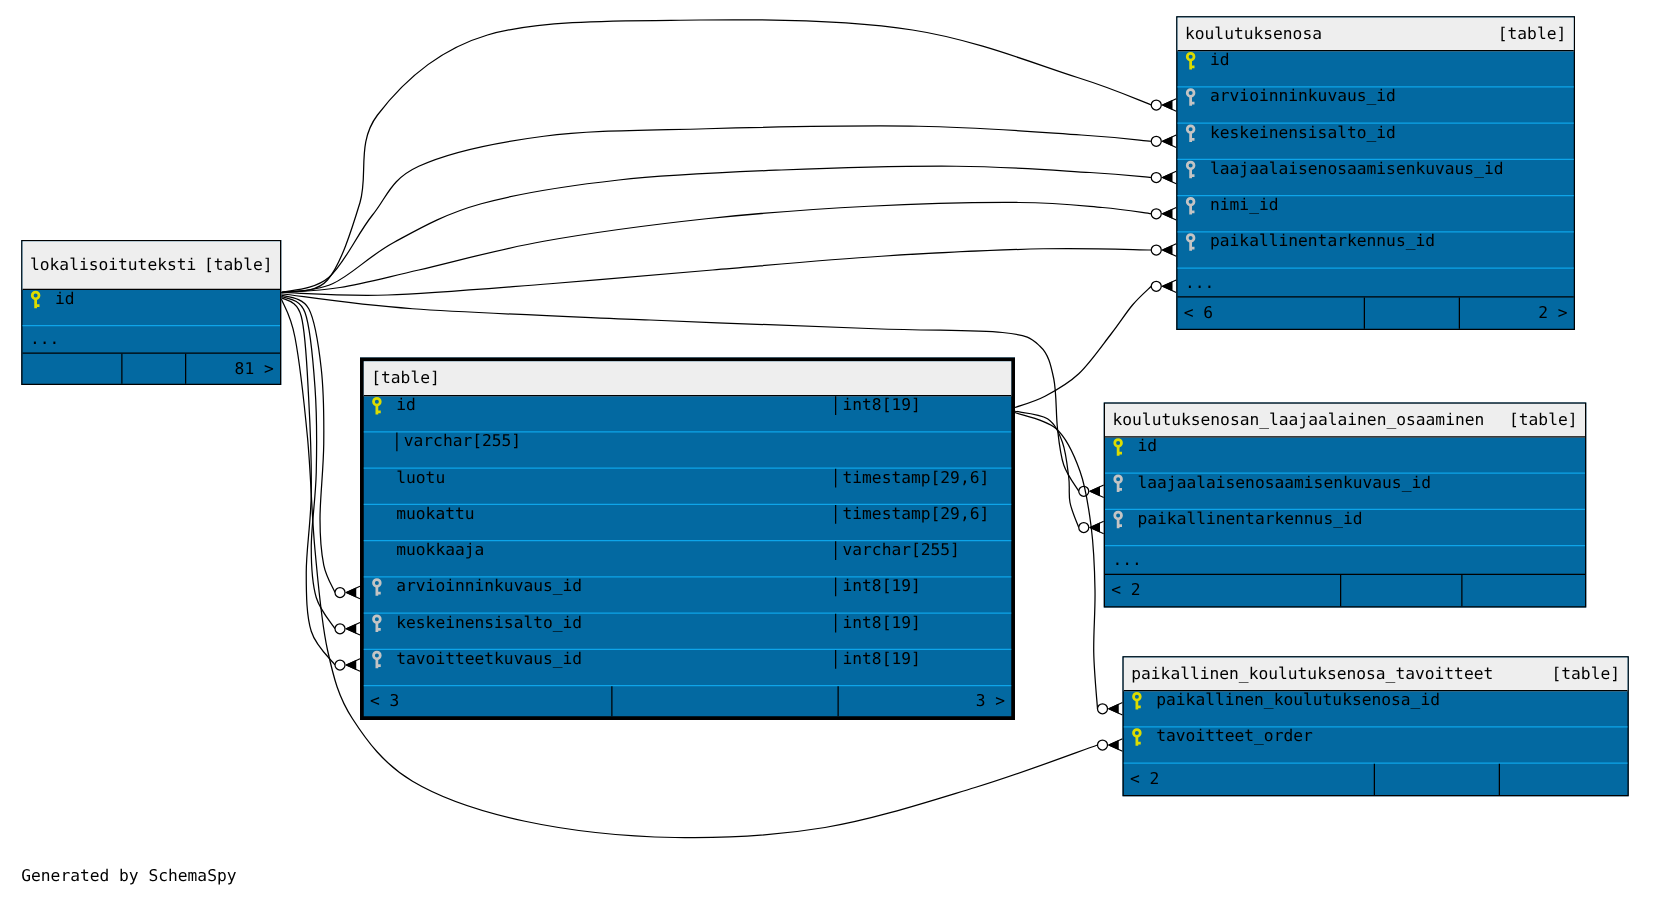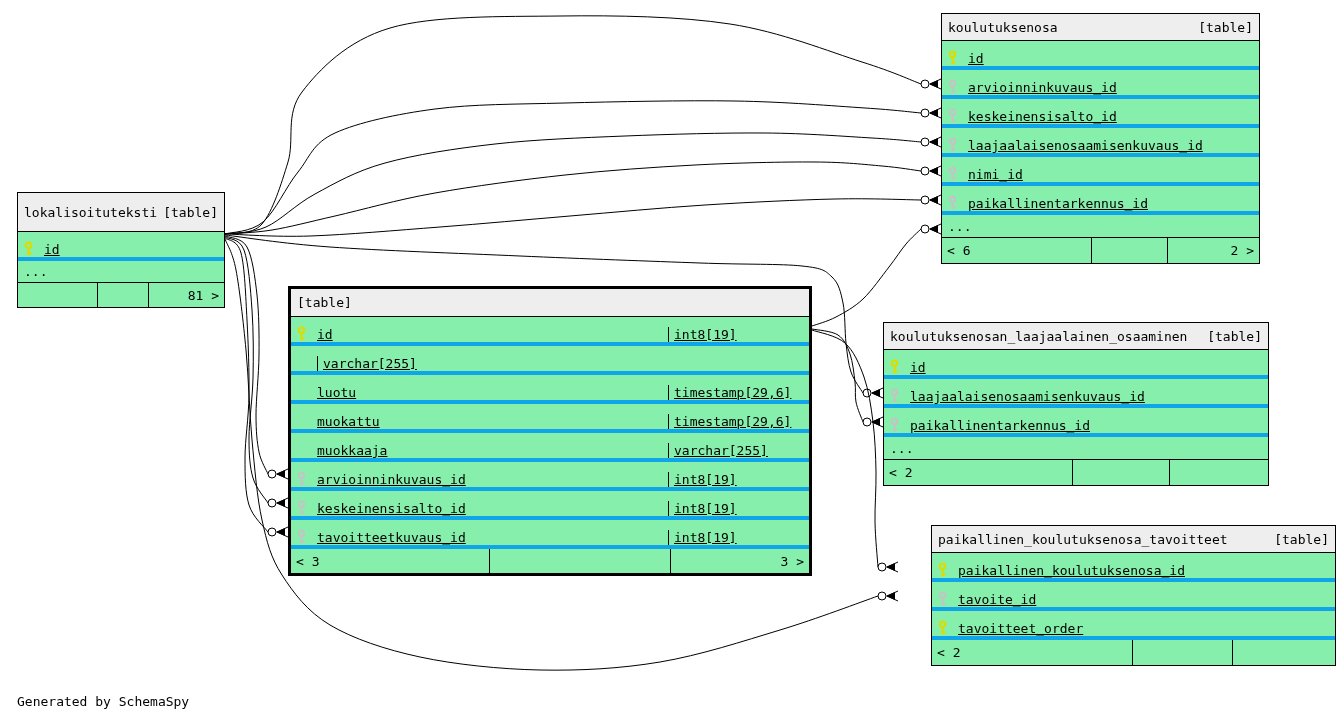--- a/index.html
+++ b/index.html
@@ -1,25 +1,25 @@
 <!DOCTYPE html>
 <html><head>
 <meta charset="utf-8">
 <style>
   html,body{margin:0;padding:0;background:#ffffff;}
   body{width:1336px;height:723px;position:relative;overflow:hidden;
        font-family:"DejaVu Sans Mono","Liberation Mono",monospace;color:#000;}
   .canvas{position:absolute;left:0;top:0;width:1336px;height:723px;}
   #edges{position:absolute;left:0;top:0;z-index:0;}
-  .tbl{position:absolute;background:#86efac;border:1px solid #000;z-index:1;
+  .tbl{position:absolute;background:#0369a1;border:1px solid #000;z-index:1;
        font-size:13px;box-sizing:border-box;}
   .tbl.thick{border-width:3px;}
   .hdr{display:flex;justify-content:space-between;align-items:center;
        background:#eeeeee;border-bottom:1px solid #000;padding:0 6px;box-sizing:border-box;}
-  .row{display:flex;align-items:flex-end;border-bottom:4px solid #0ea5e9;box-sizing:border-box;text-decoration:underline;}
+  .row{display:flex;align-items:flex-start;border-bottom:1px solid #0ea5e9;box-sizing:border-box;}
   .keybox{flex:0 0 26px;width:26px;padding-left:5px;display:flex;align-items:center;box-sizing:border-box;}
   .cname{flex:1;display:flex;align-items:center;white-space:nowrap;overflow:hidden;}
   .ctype{border-left:1px solid #000;padding-left:5px;display:flex;align-items:center;
          box-sizing:border-box;white-space:nowrap;}
   .ell{border-bottom:1px solid #000;padding-left:6px;display:flex;align-items:center;box-sizing:border-box;}
   .foot{display:flex;box-sizing:border-box;}
   .fcell{box-sizing:border-box;padding:0 5px;display:flex;align-items:center;white-space:nowrap;}
   .fcell + .fcell{border-left:1px solid #000;}
   .fcell.r{justify-content:flex-end;}
   .note{position:absolute;left:17px;top:694px;font-size:13px;z-index:1;}
@@ -330,44 +330,34 @@
         </div>
         <div class="ell" style="height:23px">
           <span>...</span>
         </div>
         <div class="foot" style="height:25px">
           <span class="fcell" style="width:216px">&lt; 2</span>
           <span class="fcell" style="width:110px"></span>
           <span class="fcell r" style="width:113px"></span>
         </div>
       </div>
-      <div class="tbl" style="left: 898px; top: 525px; width: 405px; margin-left: 33px;">
+      <div class="tbl" style="left: 898px; top: 525px; width: 405px;">
         <div class="hdr" style="height:27px">
           <span>paikallinen_koulutuksenosa_tavoitteet</span>
           <span>[table]</span>
         </div>
         <div class="row" style="height:29px">
           <span class="keybox">
             <svg width="11" height="16" viewBox="0 0 11 16">
               <circle cx="5.5" cy="4.3" r="2.7" fill="none" stroke="#dcdc00" stroke-width="2.2"></circle>
               <line x1="5.5" y1="7" x2="5.5" y2="14.6" stroke="#dcdc00" stroke-width="2.2"></line>
               <line x1="5.5" y1="12.4" x2="8.6" y2="12.4" stroke="#dcdc00" stroke-width="2.2"></line>
             </svg>
           </span>
           <span class="cname">paikallinen_koulutuksenosa_id</span>
-        </div>
-        <div class="row" style="height:29px">
-          <span class="keybox">
-            <svg width="11" height="16" viewBox="0 0 11 16">
-              <circle cx="5.5" cy="4.3" r="2.7" fill="none" stroke="#c4c4c4" stroke-width="2.2"></circle>
-              <line x1="5.5" y1="7" x2="5.5" y2="14.6" stroke="#c4c4c4" stroke-width="2.2"></line>
-              <line x1="5.5" y1="12.4" x2="8.6" y2="12.4" stroke="#c4c4c4" stroke-width="2.2"></line>
-            </svg>
-          </span>
-          <span class="cname">tavoite_id</span>
         </div>
         <div class="row" style="height:29px">
           <span class="keybox">
             <svg width="11" height="16" viewBox="0 0 11 16">
               <circle cx="5.5" cy="4.3" r="2.7" fill="none" stroke="#dcdc00" stroke-width="2.2"></circle>
               <line x1="5.5" y1="7" x2="5.5" y2="14.6" stroke="#dcdc00" stroke-width="2.2"></line>
               <line x1="5.5" y1="12.4" x2="8.6" y2="12.4" stroke="#dcdc00" stroke-width="2.2"></line>
             </svg>
           </span>
           <span class="cname">tavoitteet_order</span>

